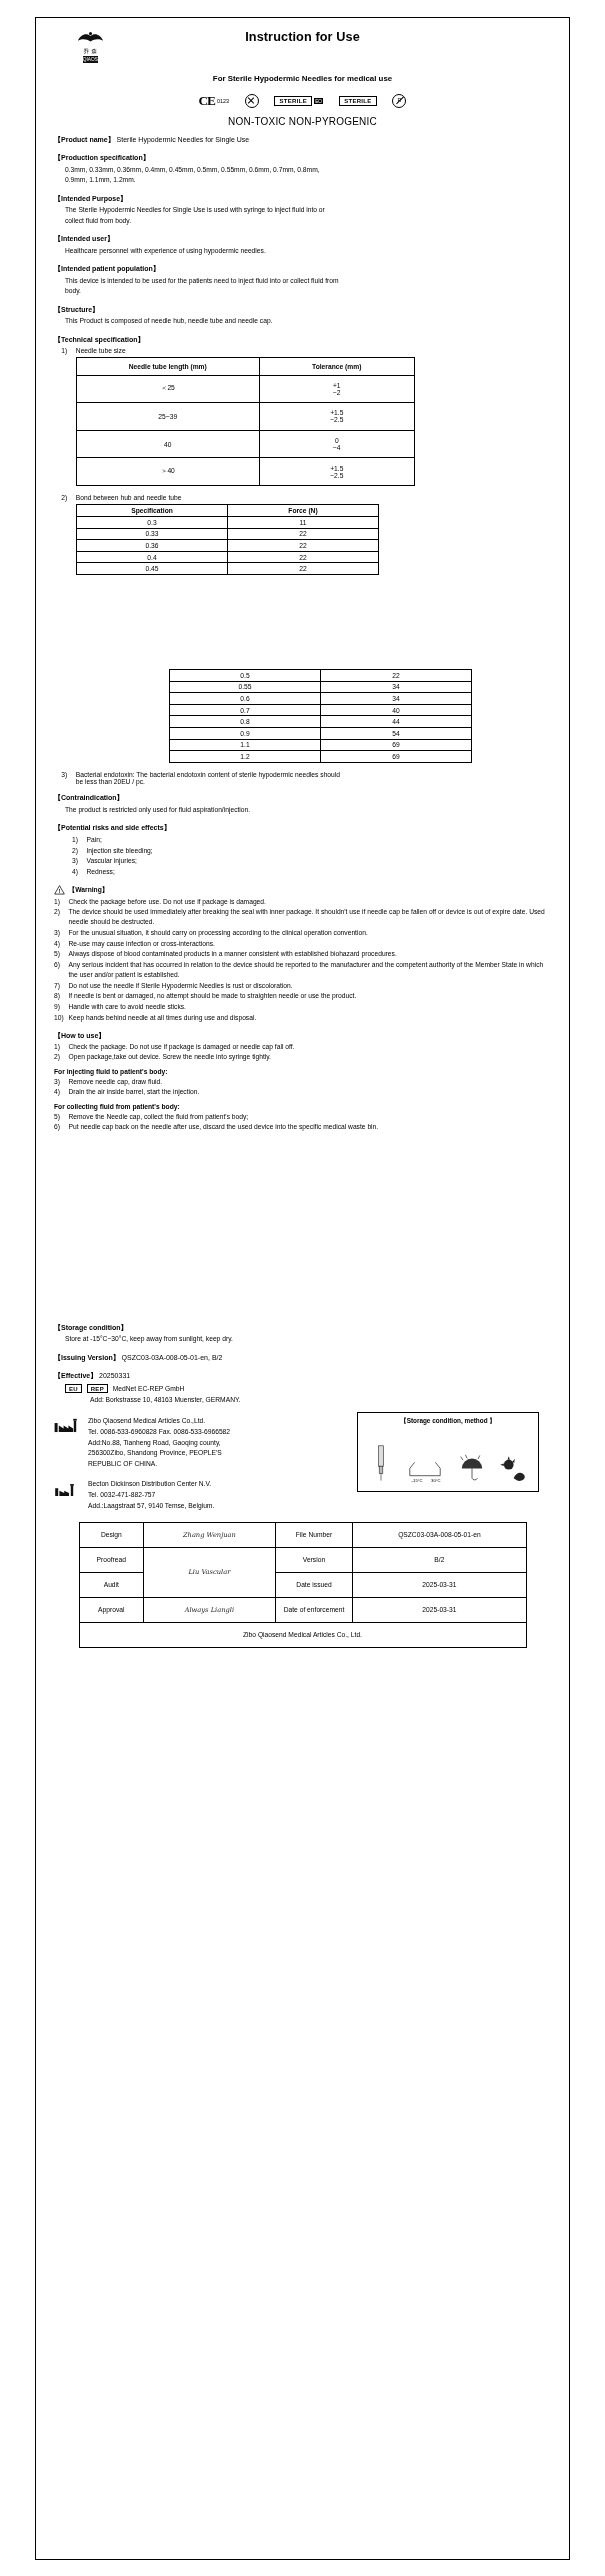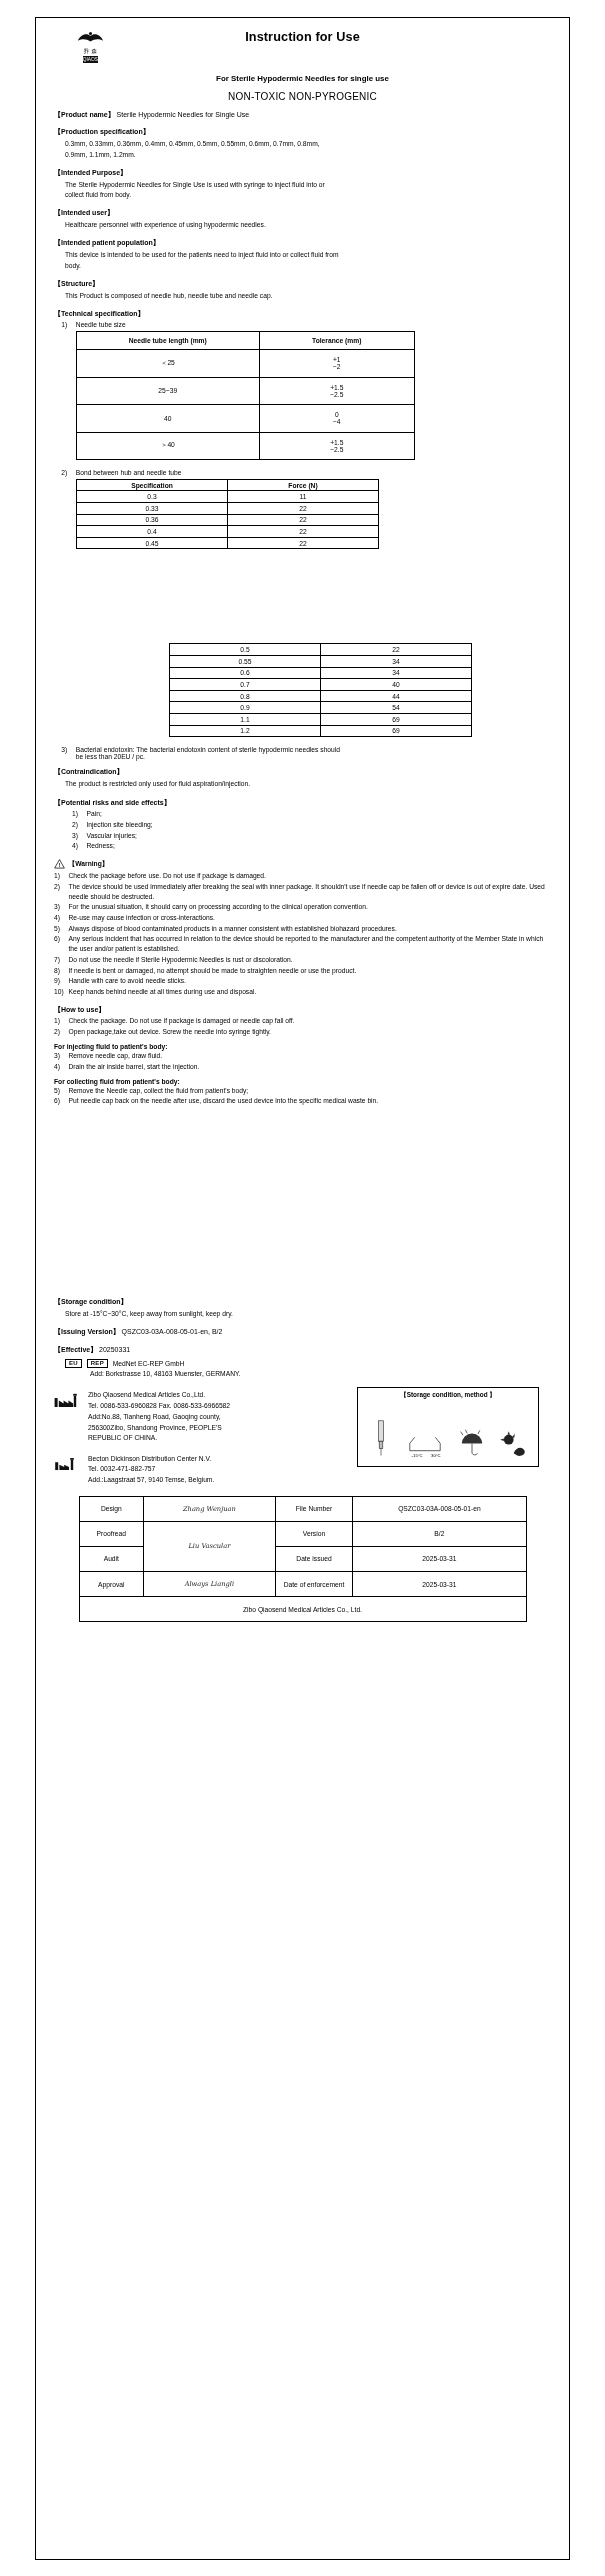--- a/index.html
+++ b/index.html
@@ -320,22 +320,41 @@
         </svg>
         <div class="logo-mark">乔 森</div>
         <div class="logo-sq">QIAOSEND</div>
       </div>
       <div class="title-block">
         <h1 class="doc-title">Instruction for Use</h1>
       </div>
       <div style="width:73px"></div>
     </div>
 
-    <div class="doc-subtitle">For Sterile Hypodermic Needles for single use</div>
-
+    <div class="doc-subtitle">For Sterile Hypodermic Needles for medical use</div>
+
+    <div class="symbol-row">
+      <div class="sym">
+        <span class="ce-mark">CE</span>
+        <span class="ce-num">0123</span>
+      </div>
+      <div class="sym">
+        <div class="circ-x"></div>
+      </div>
+      <div class="sym sterile-eo">
+        <span class="box-label">STERILE</span>
+        <span class="eo-chip">EO</span>
+      </div>
+      <div class="sym">
+        <span class="box-label">STERILE</span>
+      </div>
+      <div class="sym">
+        <div class="circ-r">R<span class="slash"></span></div>
+      </div>
+    </div>
 
     <div class="nontoxic">NON-TOXIC NON-PYROGENIC</div>
 
     <div class="sec">
       <span class="inline-head">【Product name】</span>
       <span class="inline-val">Sterile Hypodermic Needles for Single Use</span>
     </div>
 
     <div class="sec">
       <div class="sec-head">【Production specification】</div>

